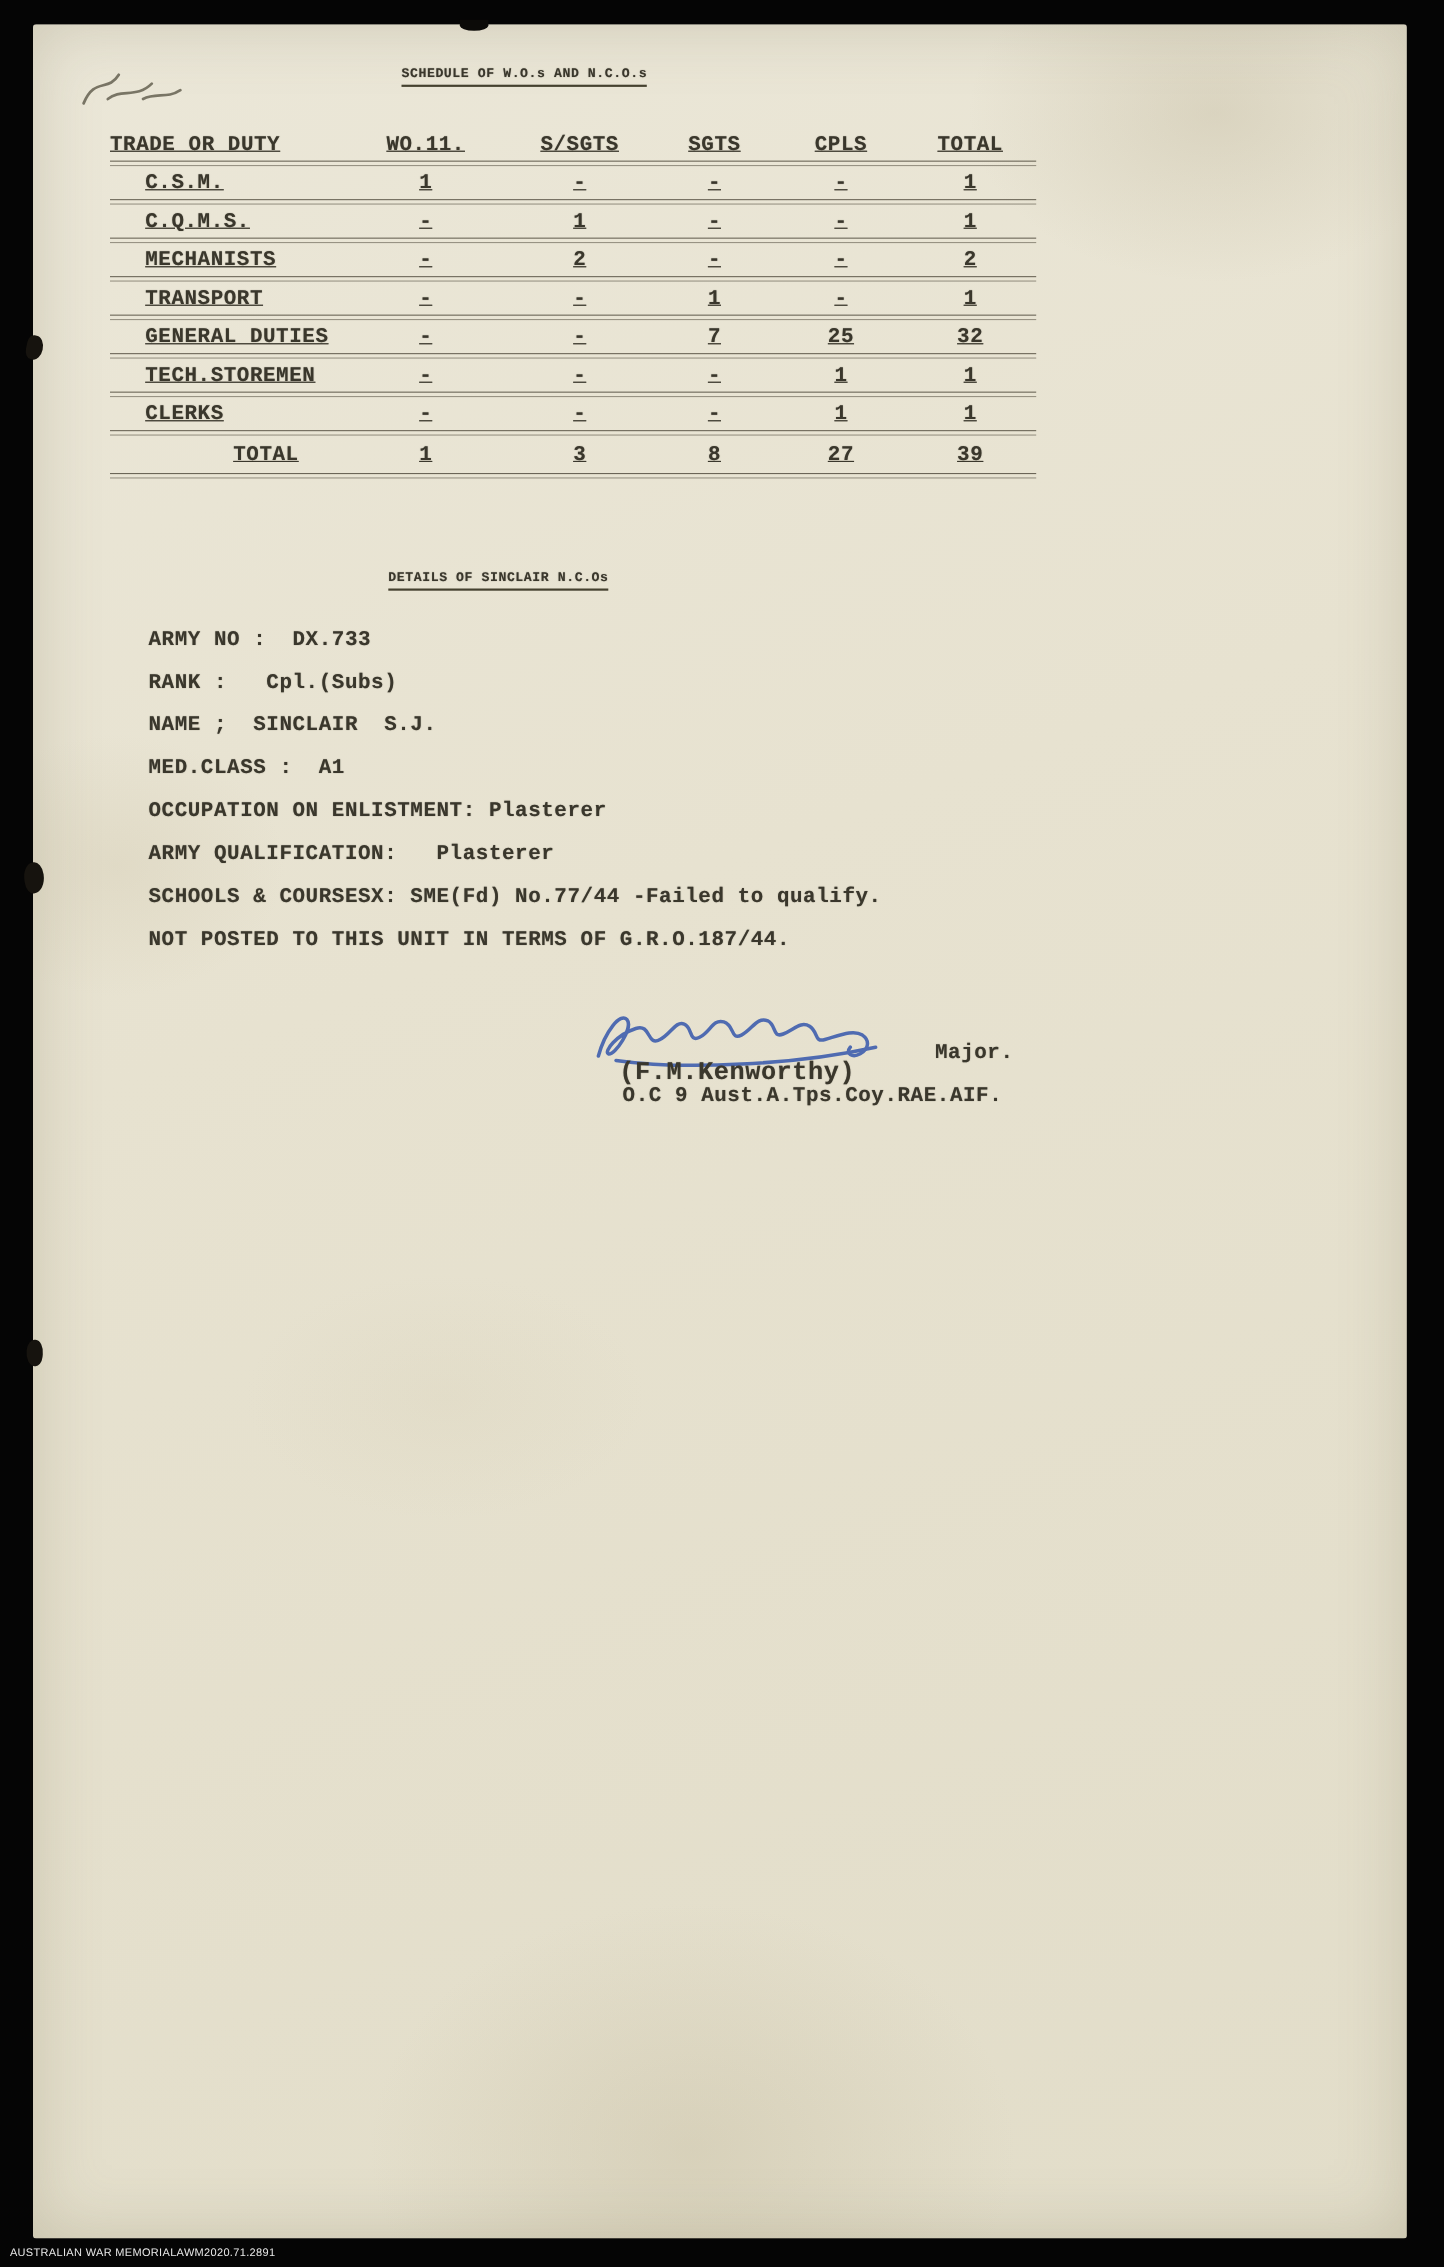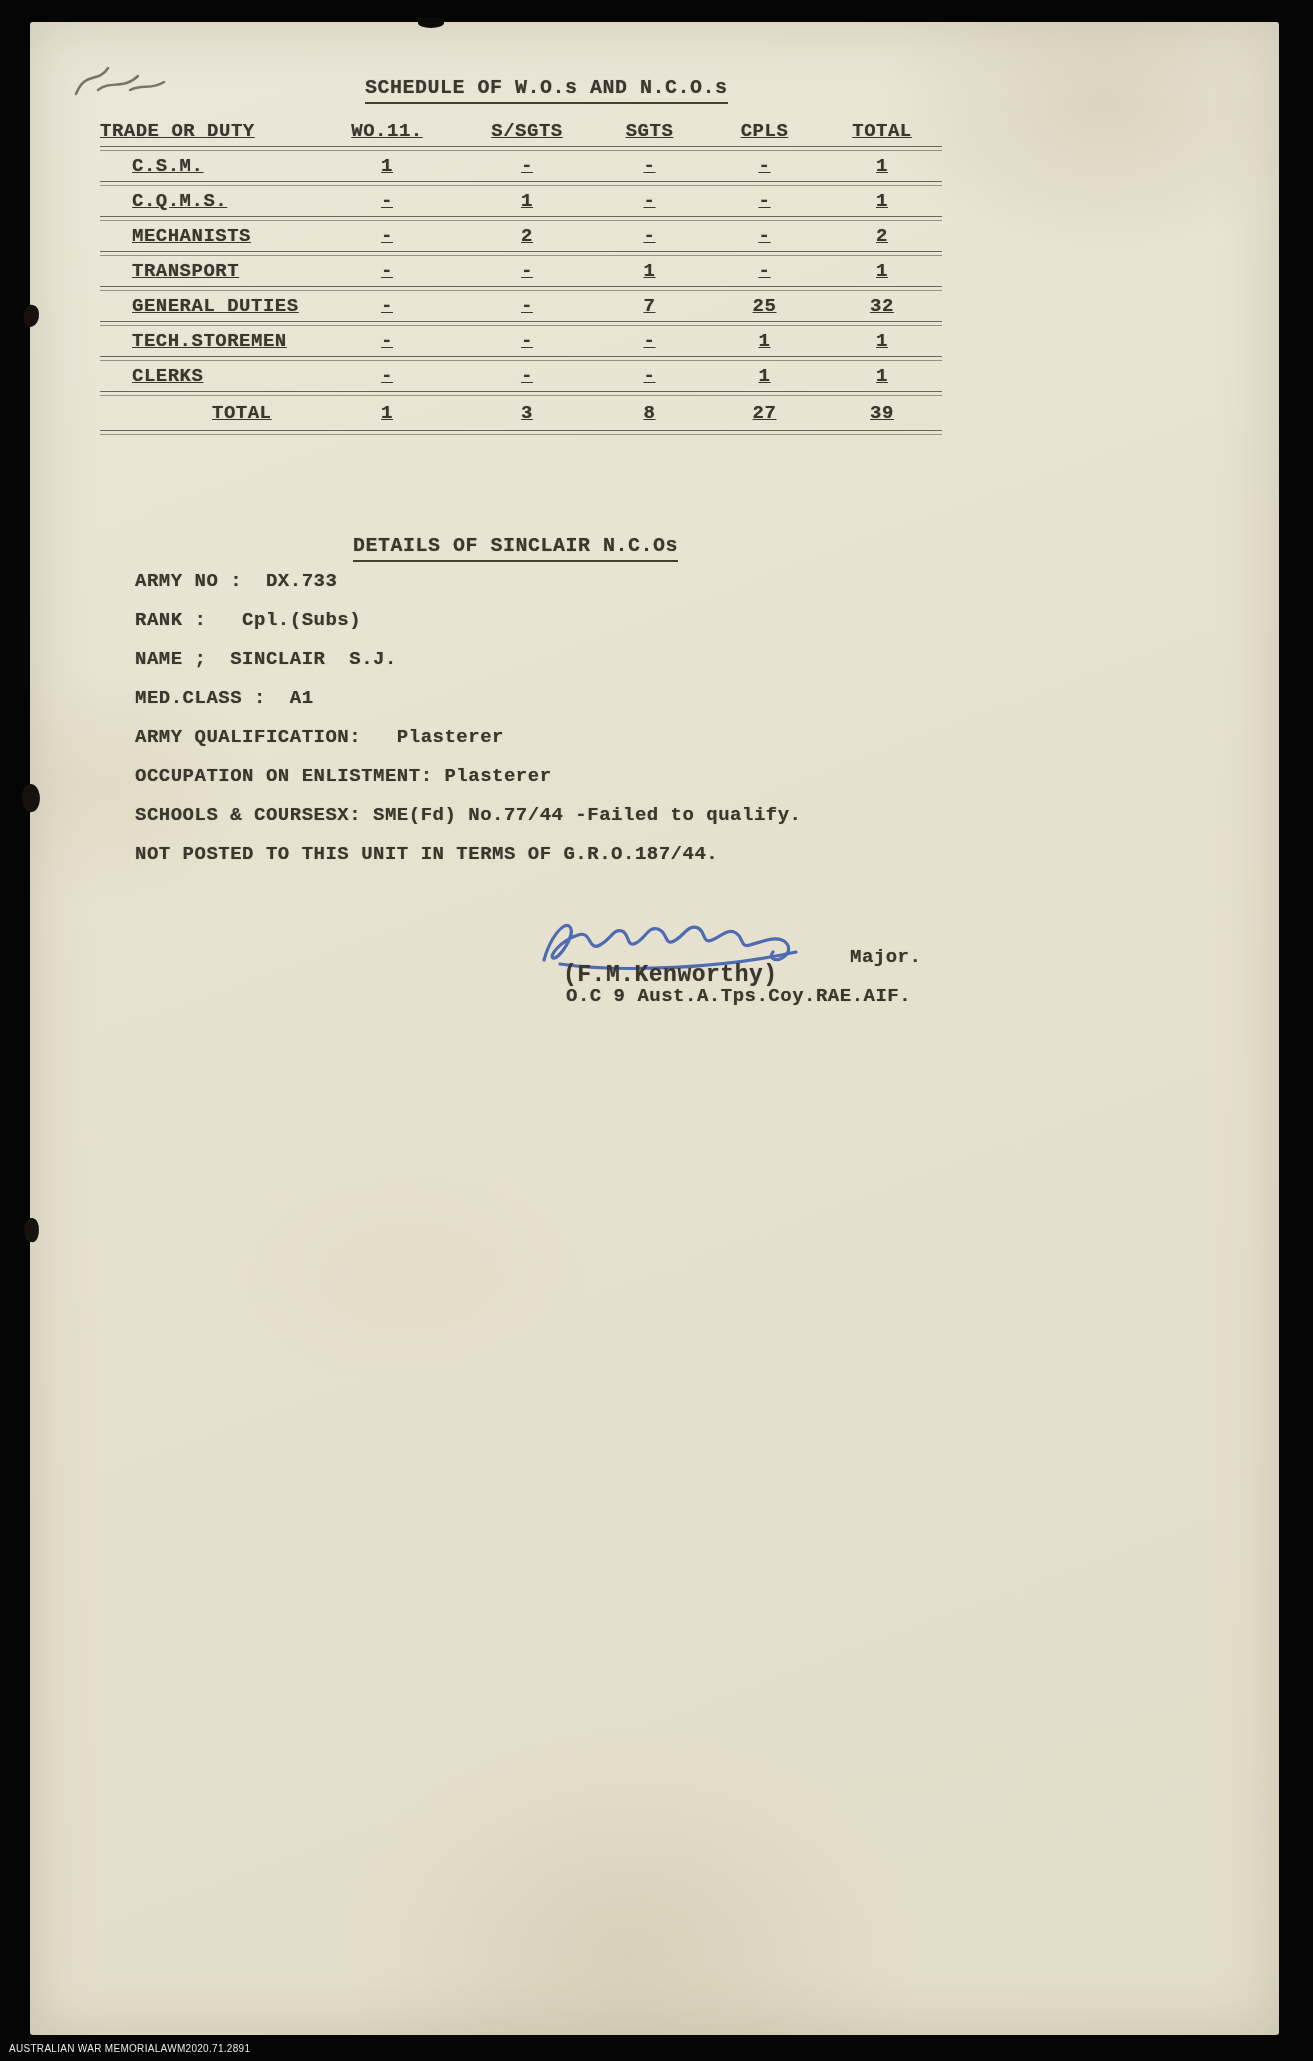--- a/index.html
+++ b/index.html
@@ -24,25 +24,24 @@
     color:#38352b;
   }
   .tw{
     font-weight:bold;
     color:#3a372c;
     text-shadow:0 0 1px rgba(58,55,44,.55);
     letter-spacing:.5px;
   }
   .doc-title{
     position:absolute;
-    font-size:20px;
+    font-size:12px;
     padding-bottom:3px;
     border-bottom:2px solid #45412f;
     white-space:pre;
-    margin-top:16px;
   }
   .title-1{left:335px;top:38px;}
   .title-2{left:323px;top:496px;}
 
   
   .sched{position:absolute;left:70px;top:94px;width:842px;}
   .trow{display:flex;align-items:center;height:30px;font-size:19px;text-decoration:underline;}
   .trow.hdr{height:30px;}
   .trow.total{height:34px;}
   .c1{width:212px;box-sizing:border-box;text-align:left;}
@@ -199,22 +198,22 @@
     <div class="rule"></div>
   </div>
 
   <div class="doc-title tw title-2">DETAILS OF SINCLAIR N.C.Os</div>
 
   <div class="details">
     <div class="dline tw">ARMY NO :  DX.733</div>
     <div class="dline tw">RANK :   Cpl.(Subs)</div>
     <div class="dline tw">NAME ;  SINCLAIR  S.J.</div>
     <div class="dline tw">MED.CLASS :  A1</div>
+    <div class="dline tw">OCCUPATION ON ENLISTMENT: Plasterer</div>
     <div class="dline tw">ARMY QUALIFICATION:   Plasterer</div>
-    <div class="dline tw">OCCUPATION ON ENLISTMENT: Plasterer</div>
     <div class="dline tw">SCHOOLS &amp; COURSESX: SME(Fd) No.77/44 -Failed to qualify.</div>
     <div class="dline tw">NOT POSTED TO THIS UNIT IN TERMS OF G.R.O.187/44.</div>
   </div>
 
   <svg class="sig-svg" width="290" height="75" viewBox="0 0 290 75">
     <g stroke="#3f5fae" stroke-width="3.2" fill="none" stroke-linecap="round" stroke-linejoin="round" opacity="0.9">
       <path d="M16,54 C22,32 36,14 42,21 C48,28 31,54 25,52 C21,50 32,35 50,29 C64,24 60,46 72,39 C82,34 86,22 94,25 C102,28 98,42 108,37 C118,32 120,20 130,23 C140,26 136,40 146,35 C156,30 160,18 170,22 C178,26 174,38 184,34 C194,30 200,22 208,27 C216,32 212,42 222,39 C236,35 248,30 256,35 C262,39 263,47 254,52 C247,56 240,52 245,46"></path>
       <path d="M32,58 C95,67 195,62 268,46"></path>
     </g>
   </svg>

